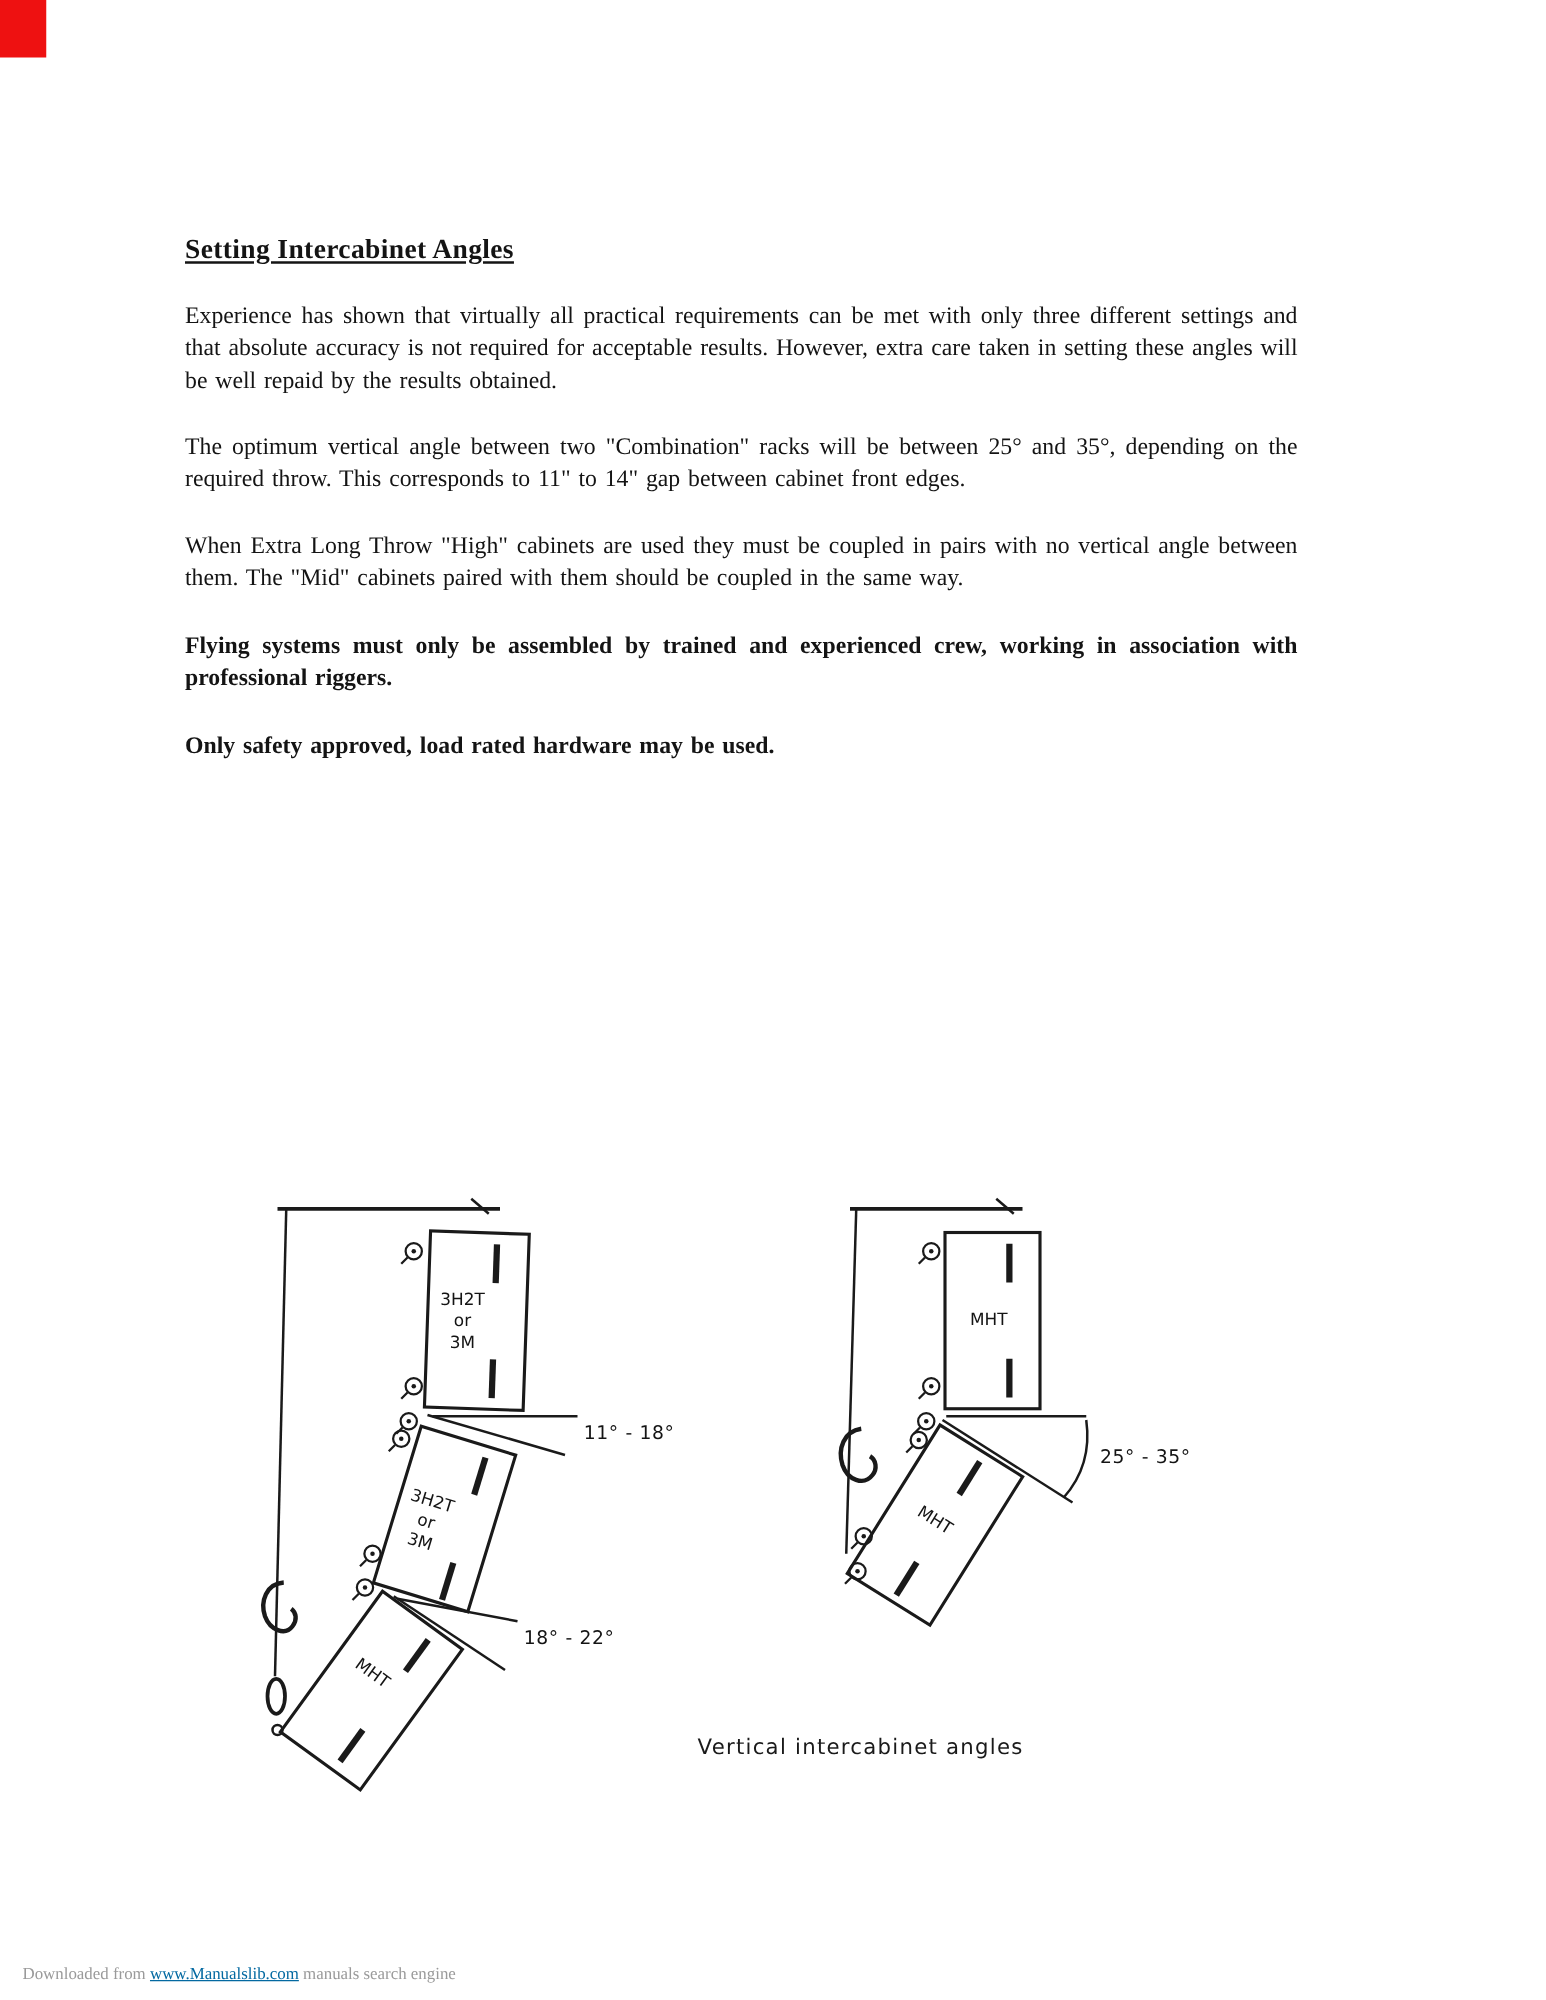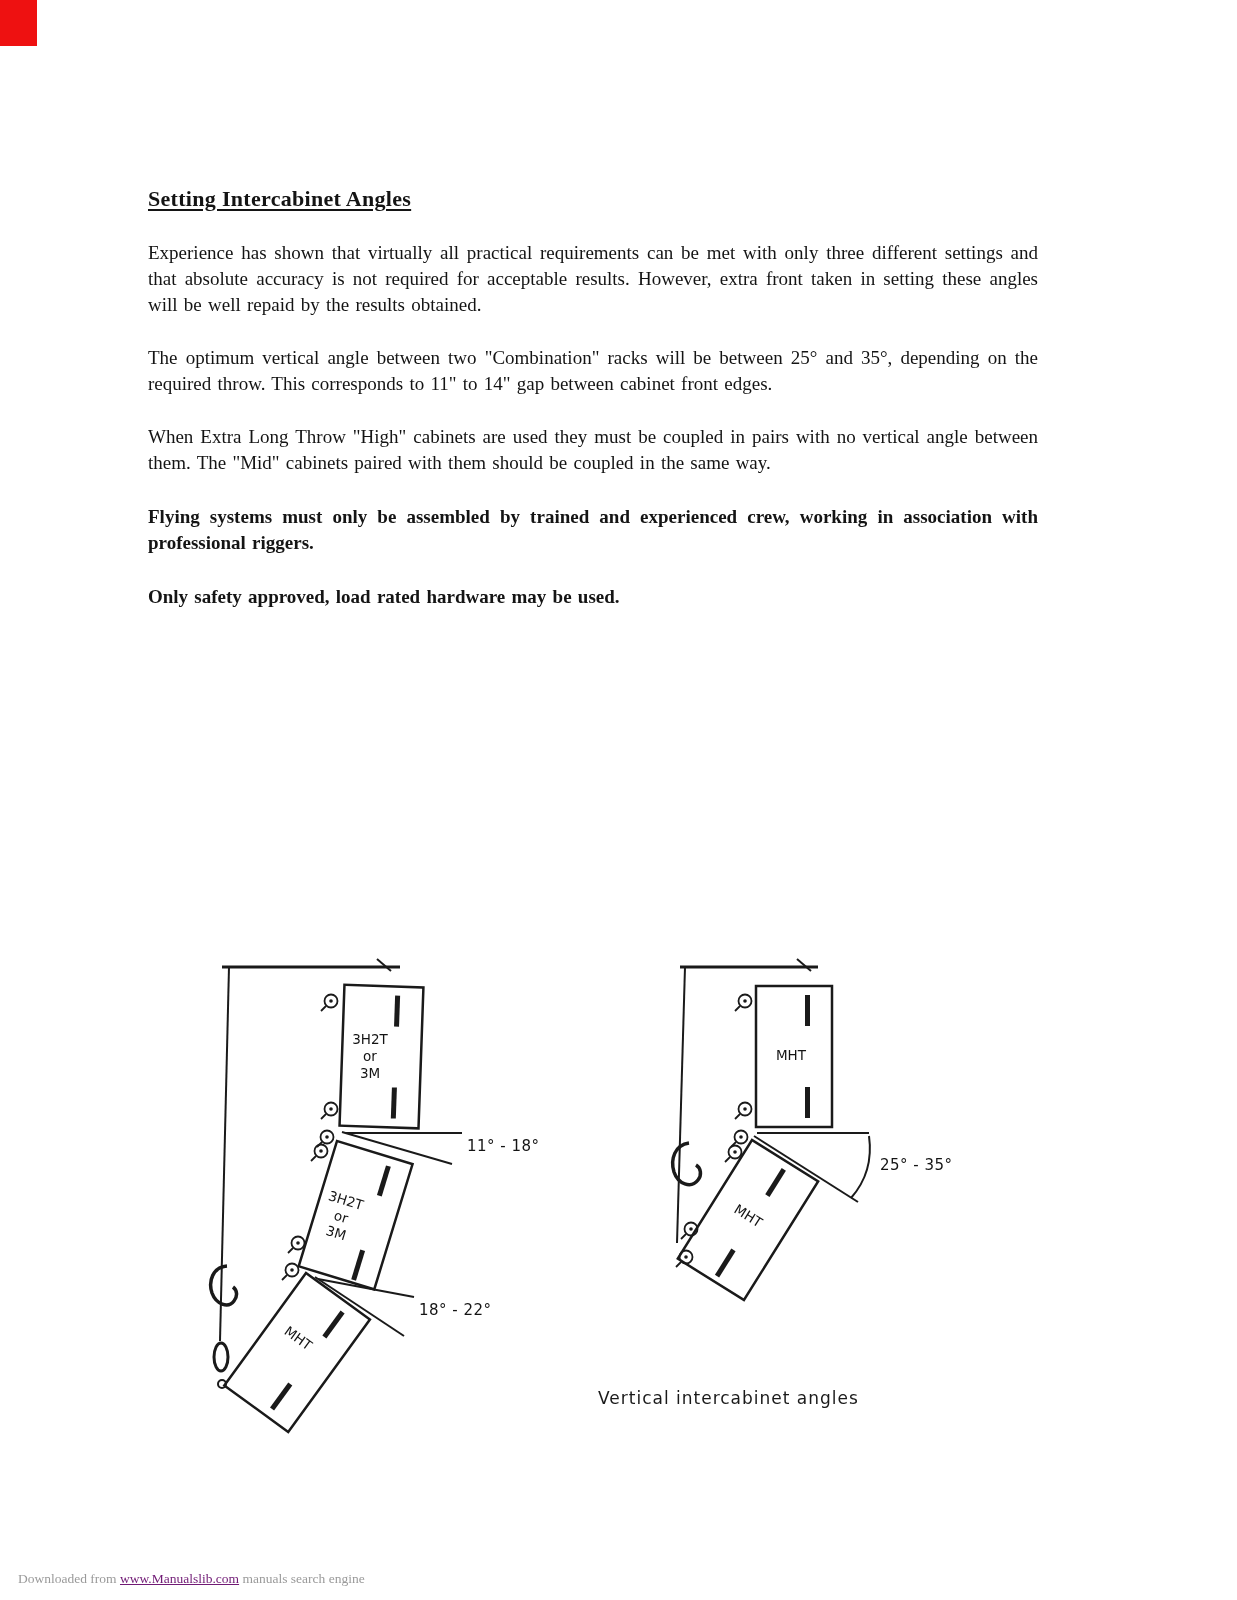--- a/index.html
+++ b/index.html
@@ -21,36 +21,36 @@
   .content p.bold { font-weight:bold;margin-top:28px; }
   svg.diagram { position:absolute; left:0; top:0; }
   svg.diagram text {
     font-family:"DejaVu Sans", sans-serif; fill:#141414; stroke:none;
   }
   .cab-label { font-size:13.5px; }
   .angle-label { font-size:15px; letter-spacing:0.5px; }
   .caption {
     position:absolute; left:558px; top:1388px;
     font-family:"DejaVu Sans", sans-serif; font-size:17px;
-    letter-spacing:1px; color:#1a1a1a;margin-left:40px;
+    letter-spacing:1px; color:#1a1a1a;
   }
   .footer {
     position:absolute; left:18px; top:1571px;
     font-size:13.5px; color:#9a9a9a;
   }
-  .footer a { color:#701a75; text-decoration:underline; }
+  .footer a { color:#0369a1; text-decoration:underline; }
 </style>
 </head>
 <body>
 
 <div class="red-mark"></div>
 
 <div class="content">
   <div class="title"><span>Setting Intercabinet Angles</span></div>
-  <p>Experience has shown that virtually all practical requirements can be met with only three different settings and that absolute accuracy is not required for acceptable results. However, extra front taken in setting these angles will be well repaid by the results obtained.</p>
+  <p>Experience has shown that virtually all practical requirements can be met with only three different settings and that absolute accuracy is not required for acceptable results. However, extra care taken in setting these angles will be well repaid by the results obtained.</p>
   <p>The optimum vertical angle between two "Combination" racks will be between 25° and 35°, depending on the required throw. This corresponds to 11" to 14" gap between cabinet front edges.</p>
   <p>When Extra Long Throw "High" cabinets are used they must be coupled in pairs with no vertical angle between them. The "Mid" cabinets paired with them should be coupled in the same way.</p>
   <p class="bold">Flying systems must only be assembled by trained and experienced crew, working in association with professional riggers.</p>
   <p class="bold">Only safety approved, load rated hardware may be used.</p>
 </div>
 
 <svg class="diagram" width="1237" height="1600" viewBox="0 0 1237 1600">
 
   <g stroke="#1a1a1a" fill="none" stroke-width="2">
     <line x1="222" y1="967" x2="400" y2="967" stroke-width="3"></line>

